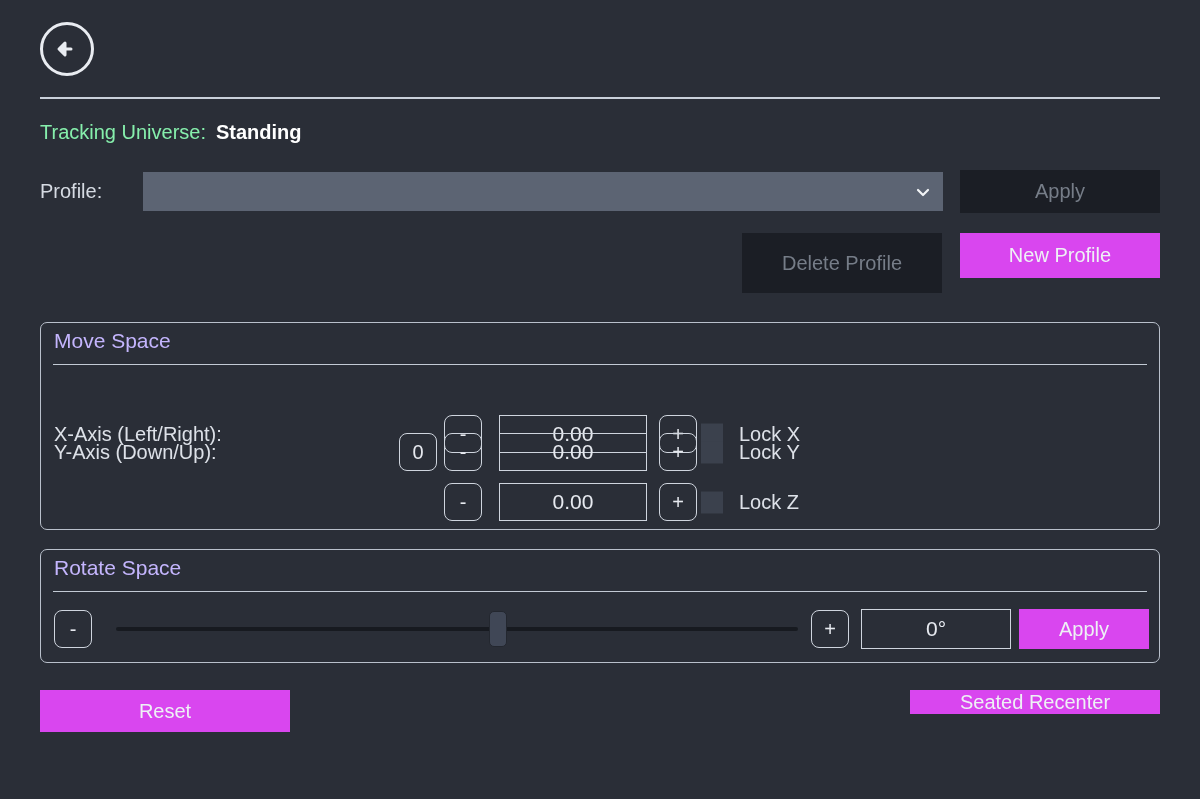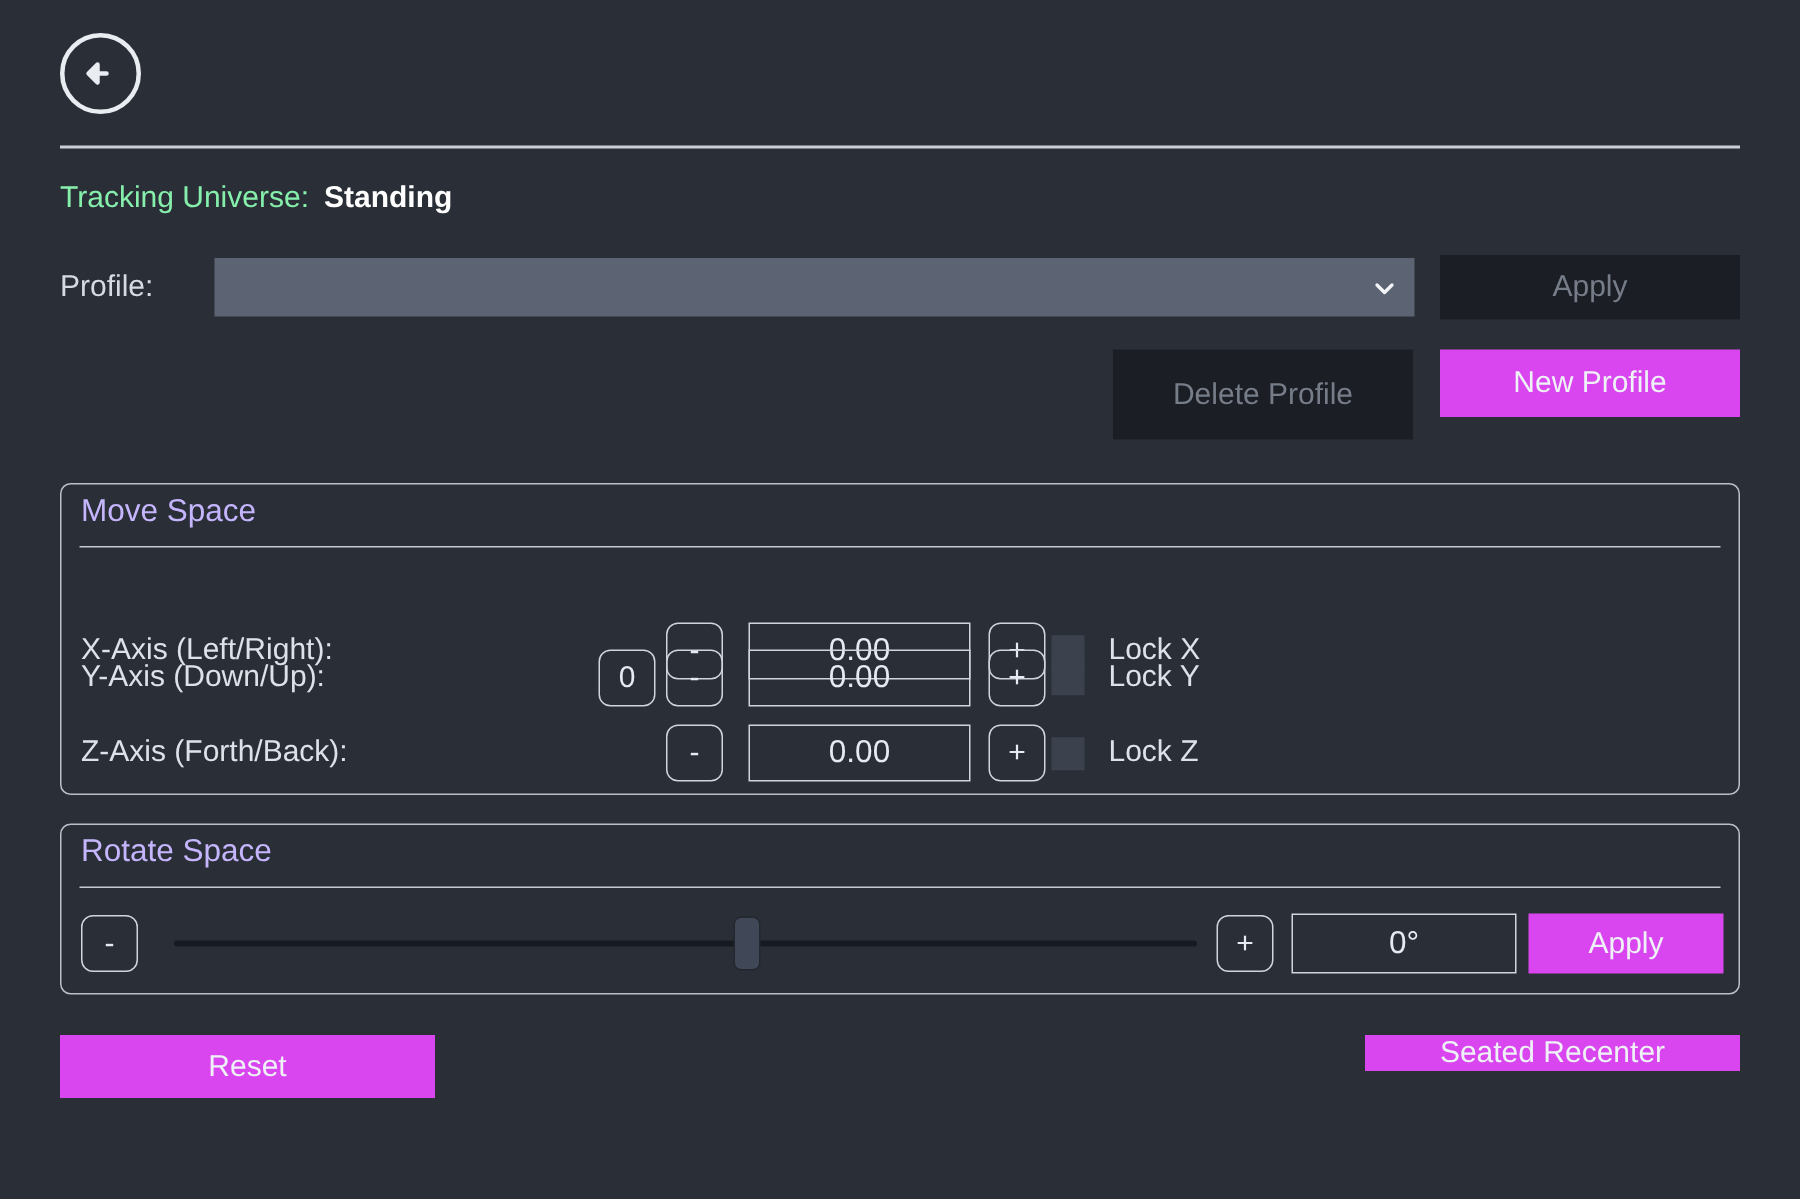--- a/index.html
+++ b/index.html
@@ -332,21 +332,20 @@
     <button class="sq-btn btn-minus">-</button>
     <div class="num-field">0.00</div>
     <button class="sq-btn btn-plus">+</button>
     <div class="lock-wrap">
       <span class="lock-box"></span>
       <span class="lock-text">Lock Y</span>
     </div>
   </div>
 
   <div class="axis-row" id="row-z">
-    <span class="axis-label">Z-Axis (Forth/Back):</span>
     <button class="sq-btn btn-minus">-</button>
     <div class="num-field">0.00</div>
     <button class="sq-btn btn-plus">+</button>
     <div class="lock-wrap">
       <span class="lock-box"></span>
       <span class="lock-text">Lock Z</span>
     </div>
   </div>
 </div>
 

